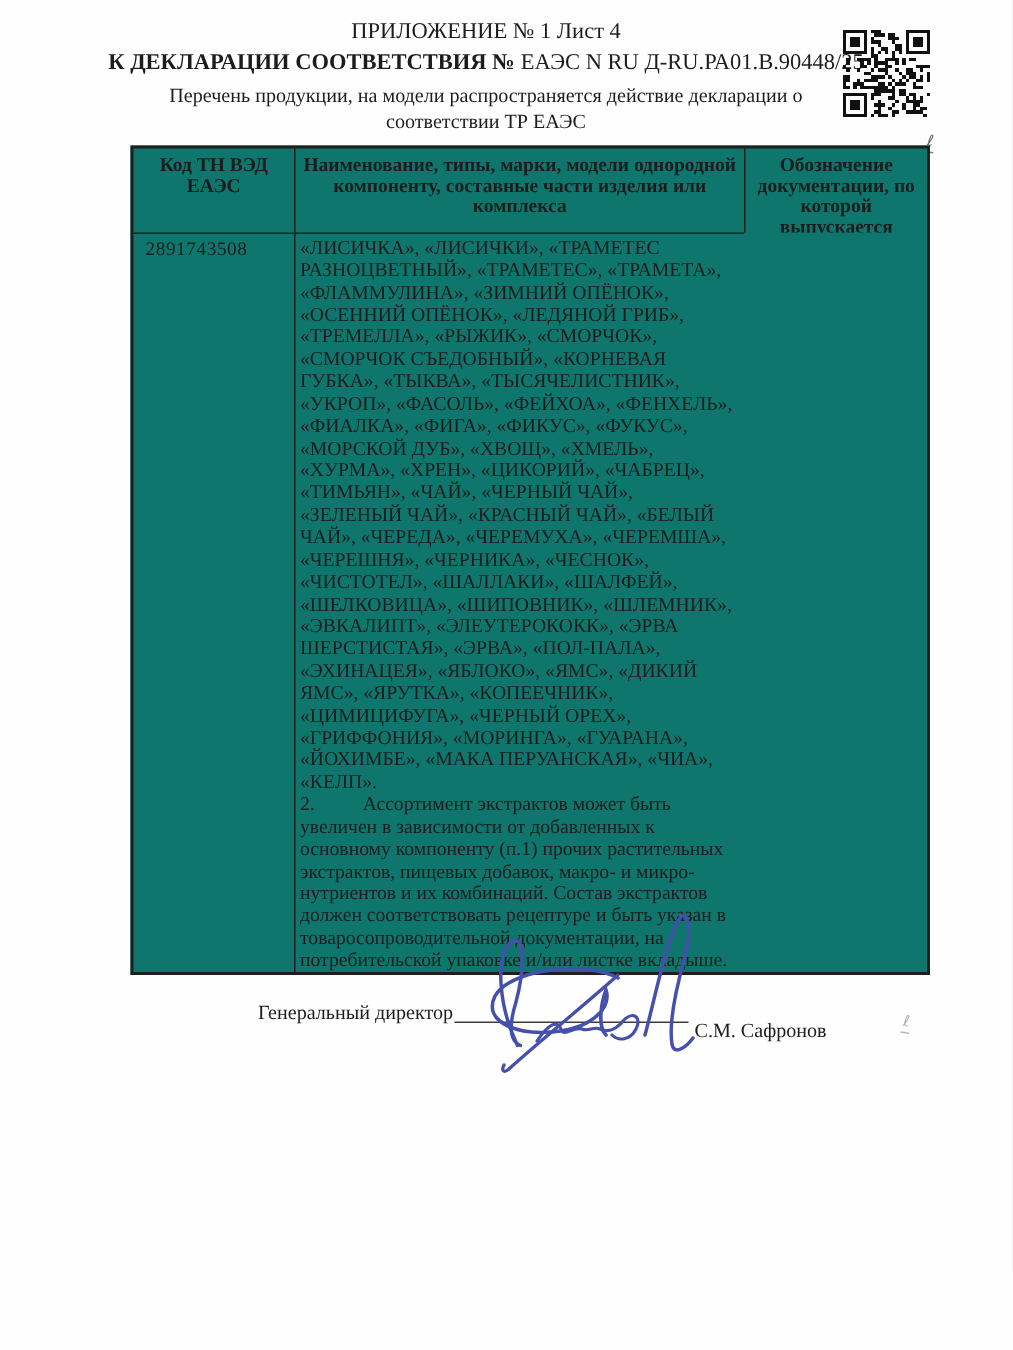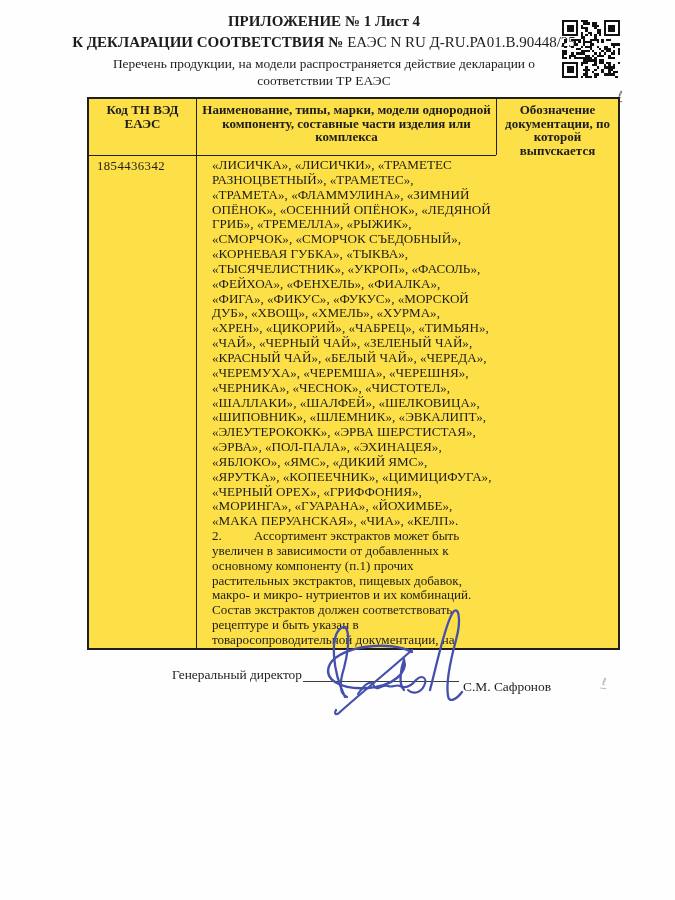--- a/index.html
+++ b/index.html
@@ -10,21 +10,21 @@
     font-family:"Liberation Serif","DejaVu Serif",serif;
     color:#1c1c1c;
     overflow:hidden;
     margin:0 auto;
   }
   
   .doc-header{
     position:absolute;top:12px;left:0;width:648px;
     text-align:center;line-height:1.25;
   }
-  .hl1{font-size:15px;font-weight:bold;margin-bottom:2px;}
+  .hl1{font-size:15px;font-weight:normal;margin-bottom:2px;}
   .hl2{font-size:15px;margin-bottom:3px;}
   .hl2 .b{font-weight:bold;margin-right:4px;}
   .hl3{font-size:13.4px;line-height:17px;}
   
   .qr{position:absolute;left:560px;top:20px;width:62px;height:58px;}
   .qr svg{width:100%;height:100%;}
   
   .pen-mark{
     position:absolute;
     font-family:"DejaVu Sans",sans-serif;
@@ -39,32 +39,32 @@
   .pen-mark.m3{left:601px;top:677px;opacity:.45;}
   
   .ptable{
     position:absolute;left:87px;top:97px;
     width:533px;height:553px;
     border:2px solid #1f1f1f;
     display:grid;
     grid-template-columns:107px 300px 1fr;
     grid-template-rows:56px 1fr;
     box-sizing:border-box;
-    background:#fde047;
+    background:#0f766e;
   }
   .cell{box-sizing:border-box;overflow:hidden;}
   .cell.c2,.cell.c3{border-left:1.5px solid #1f1f1f;}
   .cell.r2{border-top:1.5px solid #1f1f1f;}
   .th{
     font-weight:bold;font-size:13px;line-height:13.6px;
     text-align:center;padding:4px 3px 0 3px;
   }
   .td{font-size:13.1px;}
   .td.code{padding:3px 4px 0 8px;font-size:12.8px;letter-spacing:.4px;}
-  .td.products{padding:2px 4px 0 15px;line-height:14.85px;font-family:Liberation Serif, serif;}
+  .td.products{padding:2px 4px 0 3px;line-height:14.85px;font-family:Liberation Serif, serif;}
   .td.doc{padding:2px 3px 0 6px;font-size:12.8px;line-height:15.1px;}
   .clause-gap{display:inline-block;width:32px;}
   
   .sig-row{position:absolute;left:0;top:665px;width:675px;height:60px;font-size:13.4px;font-family:Liberation Serif, serif;}
   .sig-role{position:absolute;left:172px;top:2px;}
   .sig-line{position:absolute;left:303px;top:16px;width:156px;border-bottom:1.4px solid #3c3c3c;}
   .sig-name{position:absolute;left:463px;top:14px;text-align:center;}
   .sig-ink{position:absolute;left:298px;top:-65px;width:200px;height:130px;pointer-events:none;}
 </style>
 </head>
@@ -288,21 +288,21 @@
 
   <div class="pen-mark m1">ℓ</div>
   <div class="pen-mark m2">ℓ</div>
   <div class="pen-mark m3">ℓ</div>
 
   <div class="ptable">
     <div class="cell th c1 r1">Код ТН ВЭД ЕАЭС</div>
     <div class="cell th c2 r1">Наименование, типы, марки, модели однородной компоненту, составные части изделия или комплекса</div>
     <div class="cell th c3 r1">Обозначение документации, по которой выпускается продукция</div>
 
-    <div class="cell td code c1 r2">1854436342</div>
+    <div class="cell td code c1 r2">2891743508</div>
 
     <div class="cell td products c2 r2">
       <div>«ЛИСИЧКА»,  «ЛИСИЧКИ», «ТРАМЕТЕС РАЗНОЦВЕТНЫЙ», «ТРАМЕТЕС», «ТРАМЕТА», «ФЛАММУЛИНА», «ЗИМНИЙ ОПЁНОК», «ОСЕННИЙ ОПЁНОК», «ЛЕДЯНОЙ ГРИБ», «ТРЕМЕЛЛА», «РЫЖИК», «СМОРЧОК», «СМОРЧОК СЪЕДОБНЫЙ», «КОРНЕВАЯ ГУБКА», «ТЫКВА», «ТЫСЯЧЕЛИСТНИК», «УКРОП», «ФАСОЛЬ», «ФЕЙХОА», «ФЕНХЕЛЬ», «ФИАЛКА», «ФИГА», «ФИКУС», «ФУКУС», «МОРСКОЙ ДУБ», «ХВОЩ», «ХМЕЛЬ», «ХУРМА», «ХРЕН», «ЦИКОРИЙ», «ЧАБРЕЦ», «ТИМЬЯН», «ЧАЙ», «ЧЕРНЫЙ ЧАЙ», «ЗЕЛЕНЫЙ ЧАЙ», «КРАСНЫЙ ЧАЙ», «БЕЛЫЙ ЧАЙ», «ЧЕРЕДА», «ЧЕРЕМУХА», «ЧЕРЕМША», «ЧЕРЕШНЯ», «ЧЕРНИКА», «ЧЕСНОК», «ЧИСТОТЕЛ», «ШАЛЛАКИ», «ШАЛФЕЙ», «ШЕЛКОВИЦА», «ШИПОВНИК», «ШЛЕМНИК», «ЭВКАЛИПТ», «ЭЛЕУТЕРОКОКК», «ЭРВА ШЕРСТИСТАЯ», «ЭРВА», «ПОЛ-ПАЛА», «ЭХИНАЦЕЯ», «ЯБЛОКО», «ЯМС», «ДИКИЙ ЯМС», «ЯРУТКА», «КОПЕЕЧНИК», «ЦИМИЦИФУГА», «ЧЕРНЫЙ ОРЕХ», «ГРИФФОНИЯ», «МОРИНГА», «ГУАРАНА», «ЙОХИМБЕ», «МАКА ПЕРУАНСКАЯ», «ЧИА», «КЕЛП».</div>
       <div>
         <span>2.</span><span class="clause-gap"></span><span>Ассортимент экстрактов может быть увеличен в зависимости от добавленных к основному компоненту (п.1) прочих растительных экстрактов, пищевых добавок, макро- и микро- нутриентов и их комбинаций. Состав экстрактов должен соответствовать рецептуре и быть указан в товаросопроводительной документации, на потребительской упаковке и/или листке вкладыше.</span>
       </div>
     </div>
 
   </div>
 

